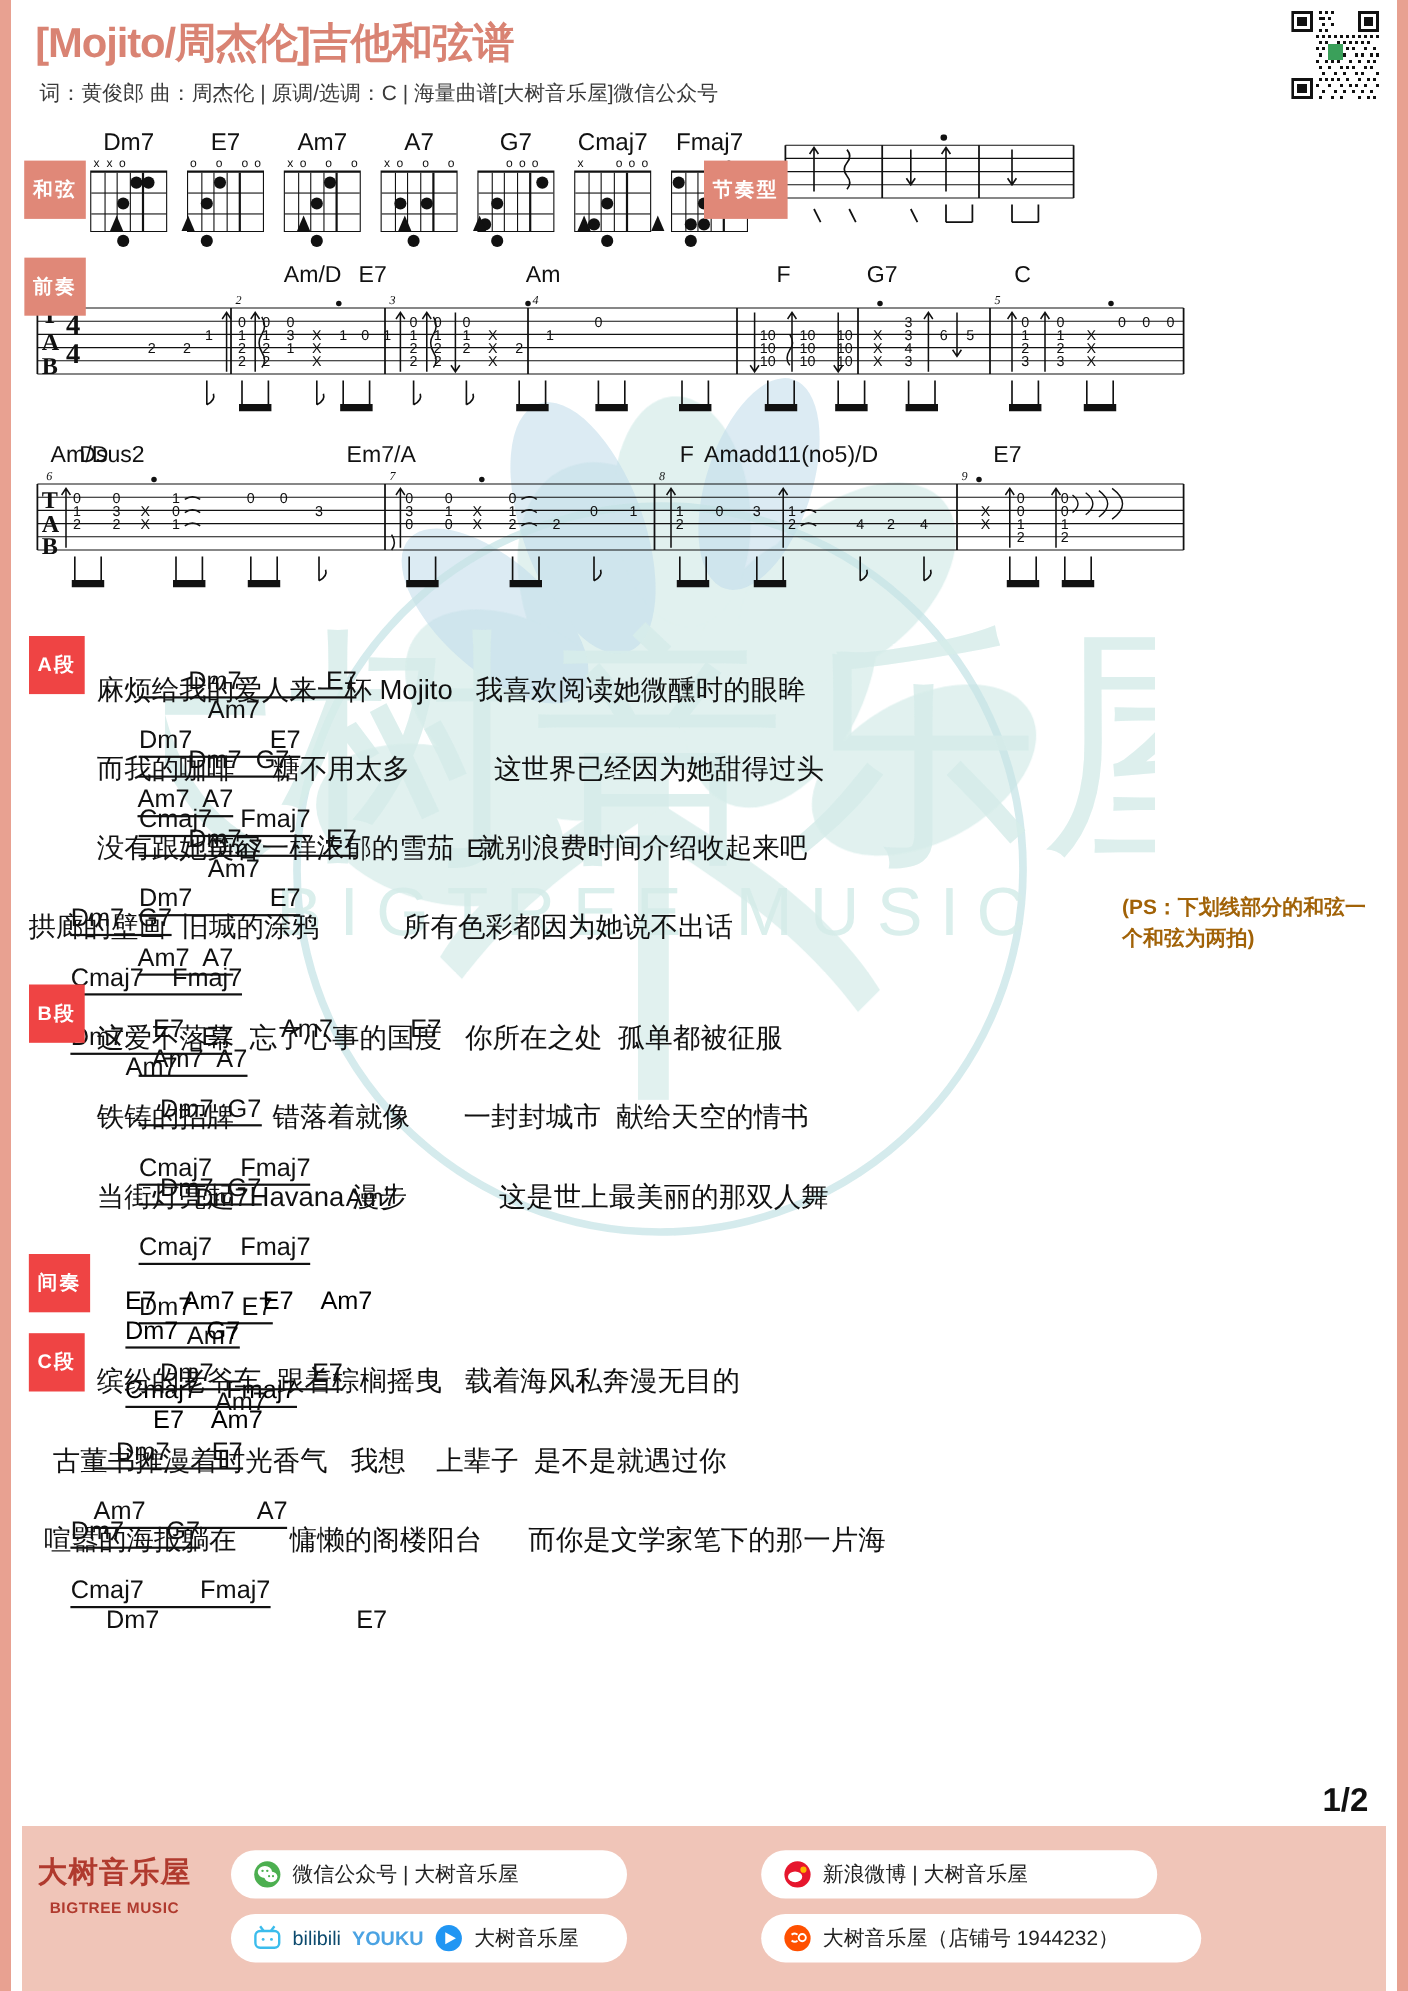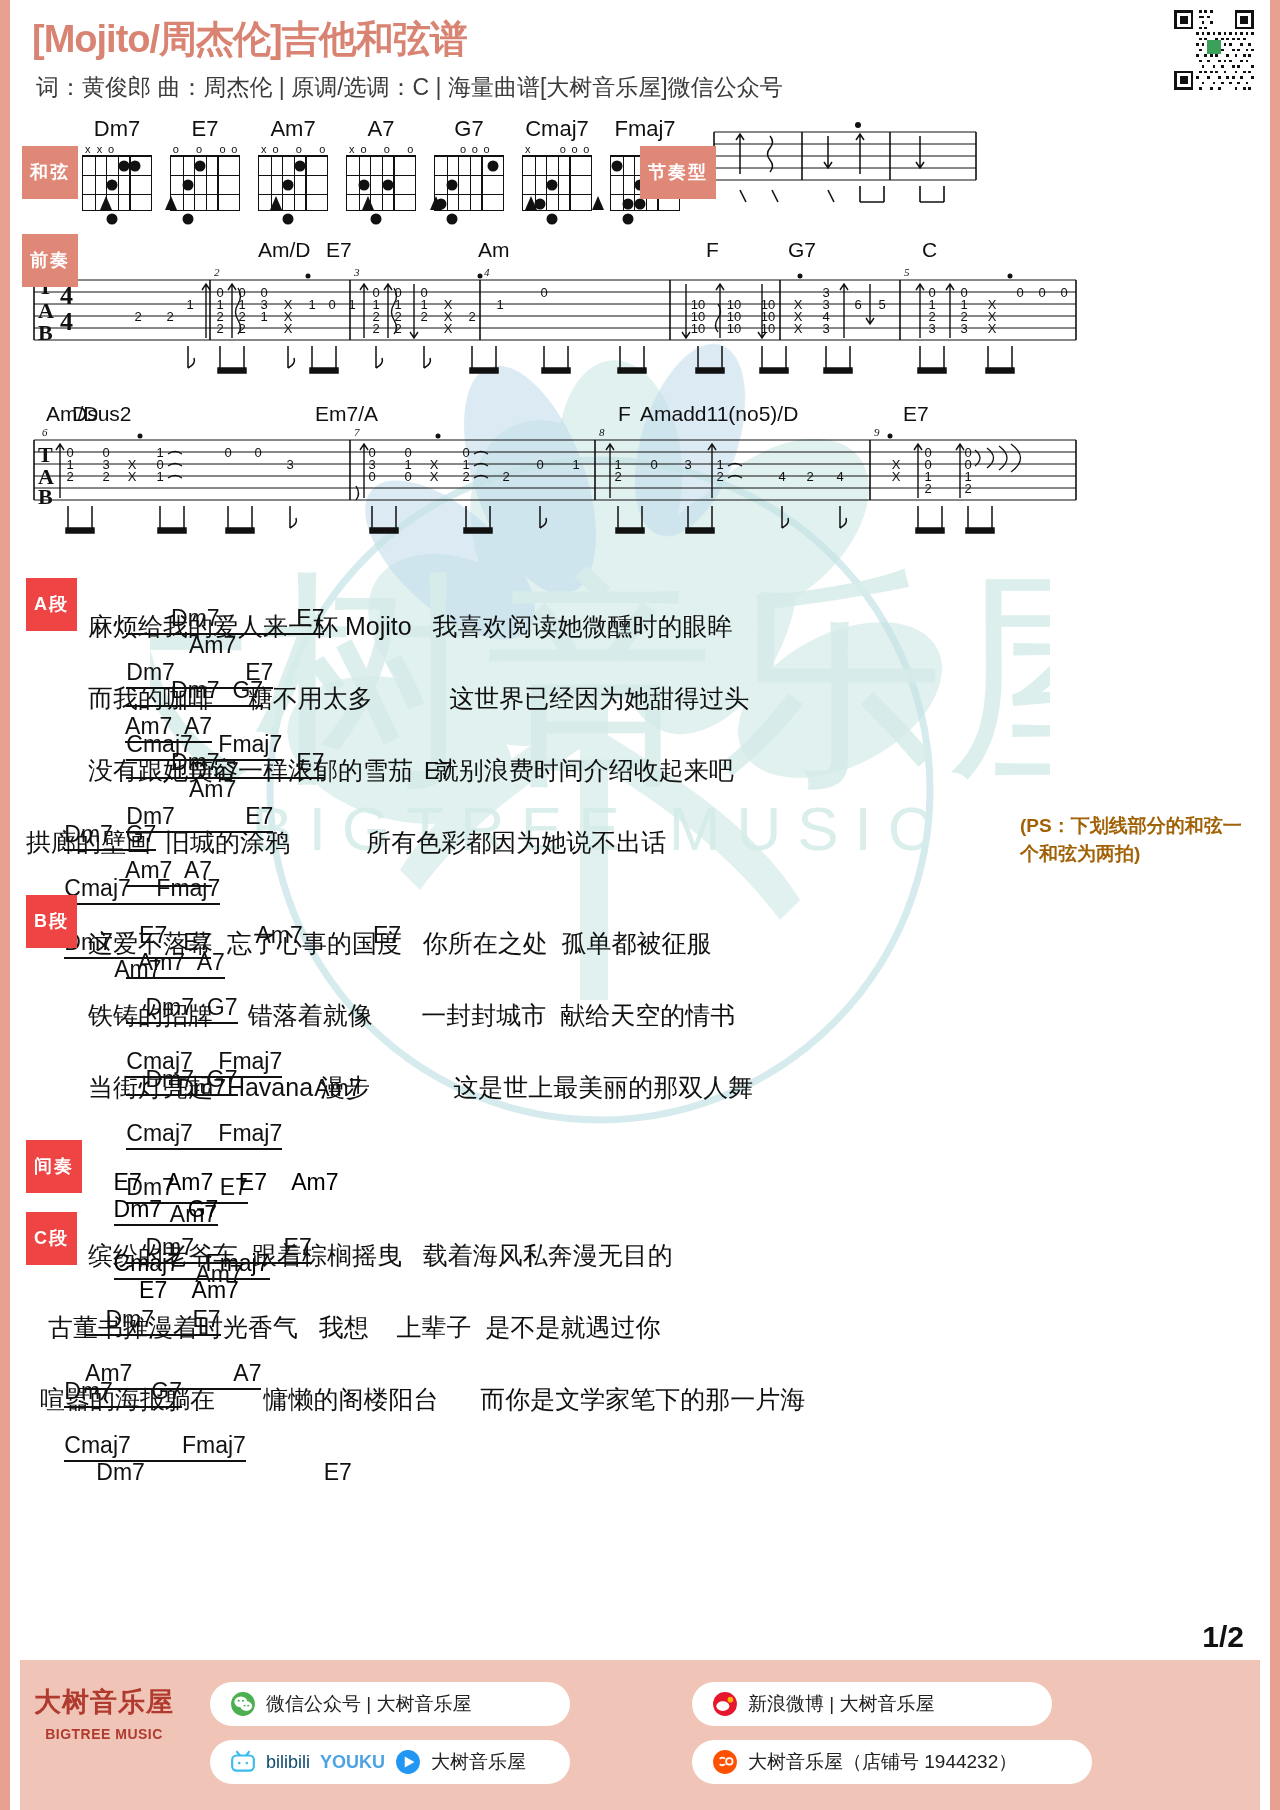--- a/index.html
+++ b/index.html
@@ -25,21 +25,21 @@
   }
   
   .title {
     position:absolute; left:22px; top:14px;
     font-size:38px; font-weight:bold; color:#d98373;
     letter-spacing:-1px; white-space:nowrap;
     z-index:3;
   }
   .subtitle {
     position:absolute; left:26px; top:72px;
-    font-size:23px; color:#3b3b3b; white-space:nowrap; z-index:3;
+    font-size:19px; color:#3b3b3b; white-space:nowrap; z-index:3;
   }
   .qr {
     position:absolute; right:16px; top:10px;
     width:80px; height:80px; z-index:3;
   }
   
   .tag {
     position:absolute;
     color:#fff; font-size:18px; font-weight:bold;
     padding:16px 8px; line-height:1.15;

